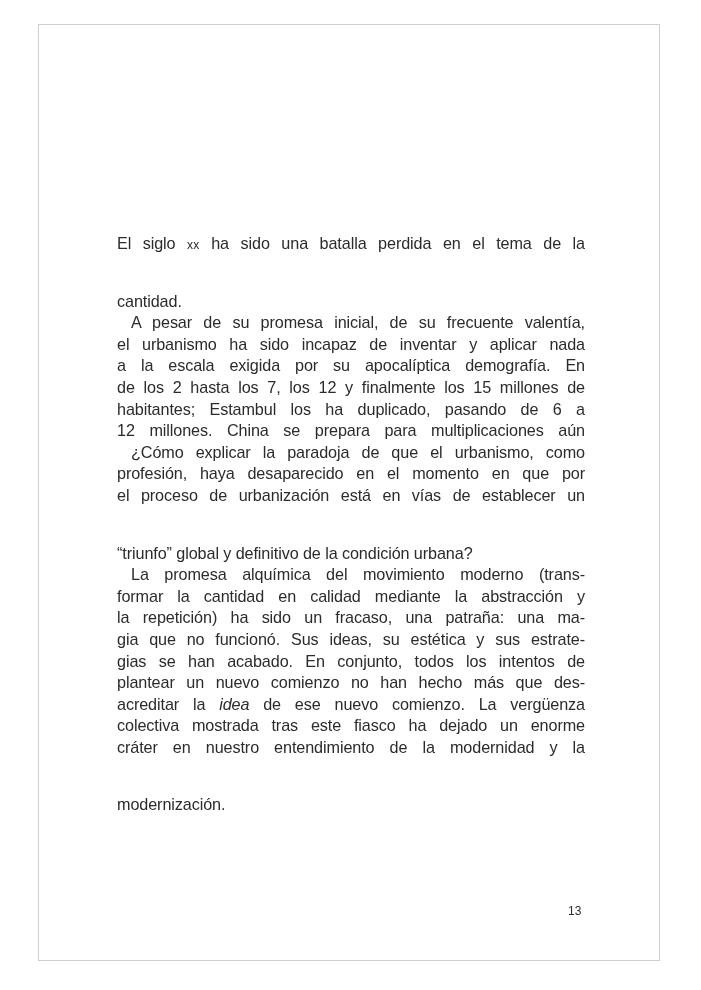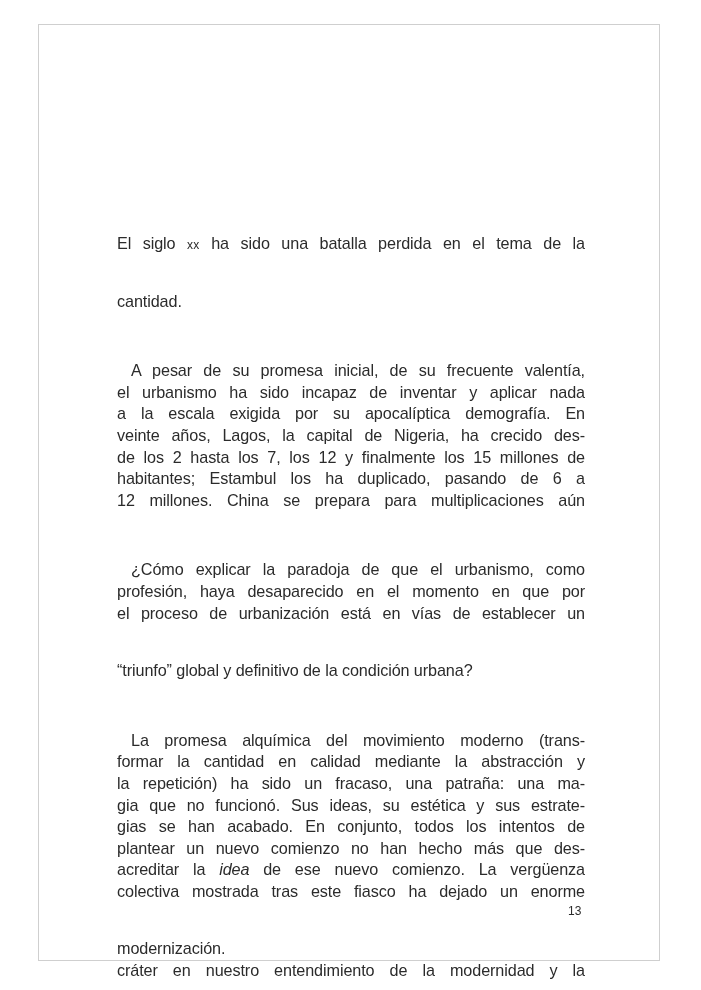--- a/index.html
+++ b/index.html
@@ -40,21 +40,20 @@
       text-align: justify;
       text-align-last: justify;
       height: 21.6px;
     }
     .line.last {
       text-align-last: left;
       margin-top: 36px;
     }
     .line.indent {
       padding-left: 14px;
-      margin-top: 48px;
     }
     .sc {
       font-size: 12px;
       letter-spacing: 0.3px;
     }
     .ital { font-style: italic; }
     .page-number {
       position: absolute;
       left: 568px;
       top: 904px;
@@ -72,21 +71,20 @@
 
   <div>
     <span class="line"><span>El siglo </span><span class="sc">xx</span><span> ha sido una batalla perdida en el tema de la</span></span>
     <span class="line last">cantidad.</span>
   </div>
 
   <div>
     <span class="line indent">A pesar de su promesa inicial, de su frecuente valentía,</span>
     <span class="line">el urbanismo ha sido incapaz de inventar y aplicar nada</span>
     <span class="line">a la escala exigida por su apocalíptica demografía. En</span>
-    <span class="line">veinte años, Lagos, la capital de Nigeria, ha crecido des-</span>
     <span class="line">de los 2 hasta los 7, los 12 y finalmente los 15 millones de</span>
     <span class="line">habitantes; Estambul los ha duplicado, pasando de 6 a</span>
     <span class="line">12 millones. China se prepara para multiplicaciones aún</span>
   </div>
 
   <div>
     <span class="line indent">¿Cómo explicar la paradoja de que el urbanismo, como</span>
     <span class="line">profesión, haya desaparecido en el momento en que por</span>
     <span class="line">el proceso de urbanización está en vías de establecer un</span>
     <span class="line last">“triunfo” global y definitivo de la condición urbana?</span>
@@ -94,18 +92,18 @@
 
   <div>
     <span class="line indent">La promesa alquímica del movimiento moderno (trans-</span>
     <span class="line">formar la cantidad en calidad mediante la abstracción y</span>
     <span class="line">la repetición) ha sido un fracaso, una patraña: una ma-</span>
     <span class="line">gia que no funcionó. Sus ideas, su estética y sus estrate-</span>
     <span class="line">gias se han acabado. En conjunto, todos los intentos de</span>
     <span class="line">plantear un nuevo comienzo no han hecho más que des-</span>
     <span class="line"><span>acreditar la </span><span class="ital">idea</span><span> de ese nuevo comienzo. La vergüenza</span></span>
     <span class="line">colectiva mostrada tras este fiasco ha dejado un enorme</span>
+    <span class="line">cráter en nuestro entendimiento de la modernidad y la</span>
     <span class="line last">modernización.</span>
-    <span class="line">cráter en nuestro entendimiento de la modernidad y la</span>
   </div>
 </div>
 
 <div class="page-number">13</div>
 
 </body></html>

